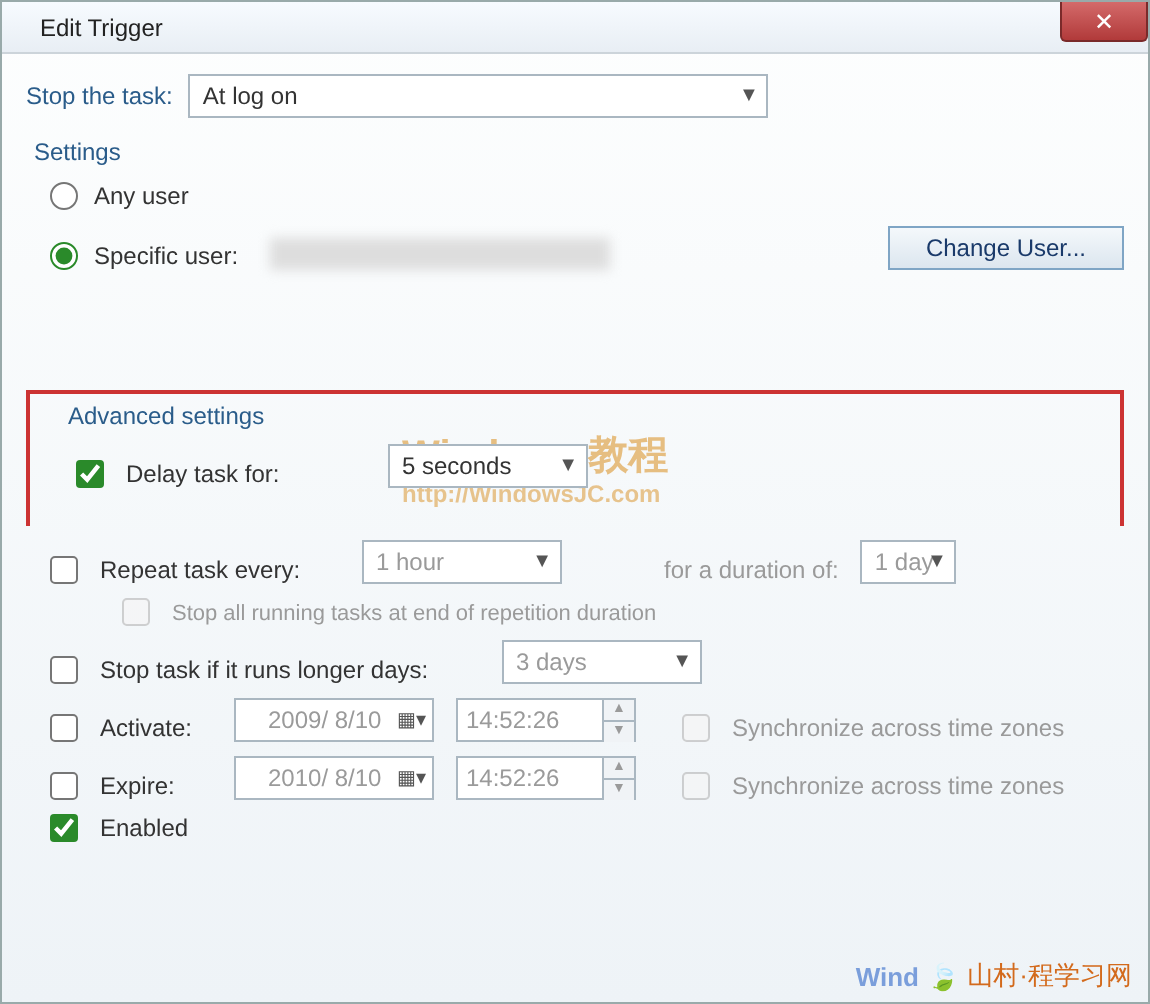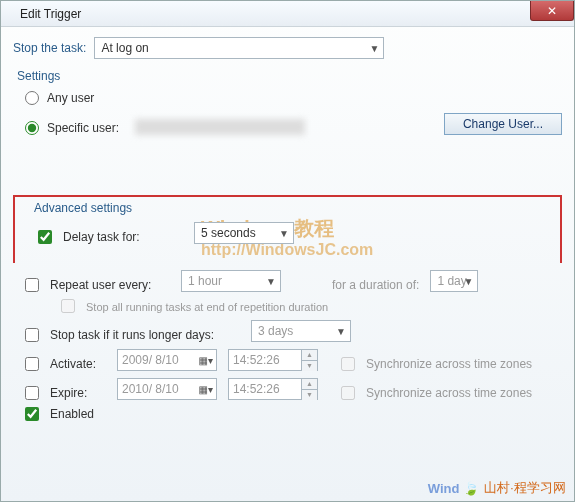--- a/index.html
+++ b/index.html
@@ -16,23 +16,23 @@
     .dropdown.wide { flex: 1; max-width: 290px; }
     .dropdown.small { width: 100px; }
     .dropdown.med { width: 48px; }
     .settings-header { color: #2a5c8a; margin: 4px 0 8px 4px; }
     .radio-row, .check-row { display: flex; align-items: center; margin: 8px 0 8px 12px; gap: 8px; }
     input[type=radio], input[type=checkbox] { width: 14px; height: 14px; accent-color: #2a8a2a; }
     .specific-user-row { display: flex; align-items: flex-end; }
     .blur-text { filter: blur(3px); color: #888; background: #ddd; padding: 2px 6px; width: 170px; height: 16px; }
     .btn { background: linear-gradient(#f4f8fb, #dce6ef); border: 1px solid #7fa5c5; padding: 2px 18px; height: 22px; color: #1a3a6a; font-size: 12px; cursor: pointer; }
     .watermark { position: absolute; top: 215px; left: 200px; color: #d98e1f; font-size: 20px; font-weight: bold; opacity: 0.55; pointer-events: none; line-height: 1.2; }
-    .watermark .sub { font-size: 16px; color: #d98e1f; opacity: 0.9; }
+    .watermark .sub { font-size: 12px; color: #d98e1f; opacity: 0.9; }
     .option-row { display: flex; align-items: flex-end; gap: 11px; margin: 7px 0 7px 4px; }
-    .datebox { background: #fff; border: 1px solid #aab7c1; height: 22px; width: 100px; display: flex; align-items: center; padding: 0 4px; position: relative; font-size: 12px; }
+    .datebox { background: #fff; border: 1px solid #aab7c1; height: 22px; width: 100px; display: flex; align-items: center; padding: 0 16px; position: relative; font-size: 12px; }
     .datebox .cal { position: absolute; right: 3px; font-size: 10px; color: #555; }
     .spinner { background: #fff; border: 1px solid #aab7c1; height: 22px; width: 90px; display: flex; align-items: center; padding: 0 4px; position: relative; font-size: 12px; }
     .spinner .spin-btns { position: absolute; right: 0; top: 0; bottom: 0; width: 16px; display: flex; flex-direction: column; }
     .spinner .spin-btns div { flex: 1; border-left: 1px solid #aab7c1; font-size: 7px; text-align: center; line-height: 10px; background: #f0f3f6; }
     .spinner .spin-btns div:first-child { border-bottom: 1px solid #aab7c1; }
     .disabled { color: #9a9a9a; }
     .indent { margin-left: 40px; font-size: 11px; }
     .bottom-watermark { position: absolute; bottom: 4px; right: 8px; display: flex; align-items: center; gap: 4px; font-size: 13px; }
     .bottom-watermark .logo { color: #7a9edb; font-weight: bold; }
     .bottom-watermark .cn { color: #d36a1c; text-align: right; }
@@ -85,21 +85,21 @@
         <div class="dropdown small">
           <span>5 seconds</span>
           <span class="arrow">▼</span>
         </div>
       </div>
     </div>
 
     <div style="padding:0 8px;">
       <div class="option-row">
         <input type="checkbox" style="">
-        <span style="width:120px;">Repeat user every:</span>
+        <span style="width:120px;">Repeat task every:</span>
         <div class="dropdown small disabled">
           <span>1 hour</span>
           <span class="arrow">▼</span>
         </div>
         <span class="disabled" style="margin-left:40px;">for a duration of:</span>
         <div class="dropdown med disabled">
           <span>1 day</span>
           <span class="arrow">▼</span>
         </div>
       </div>

